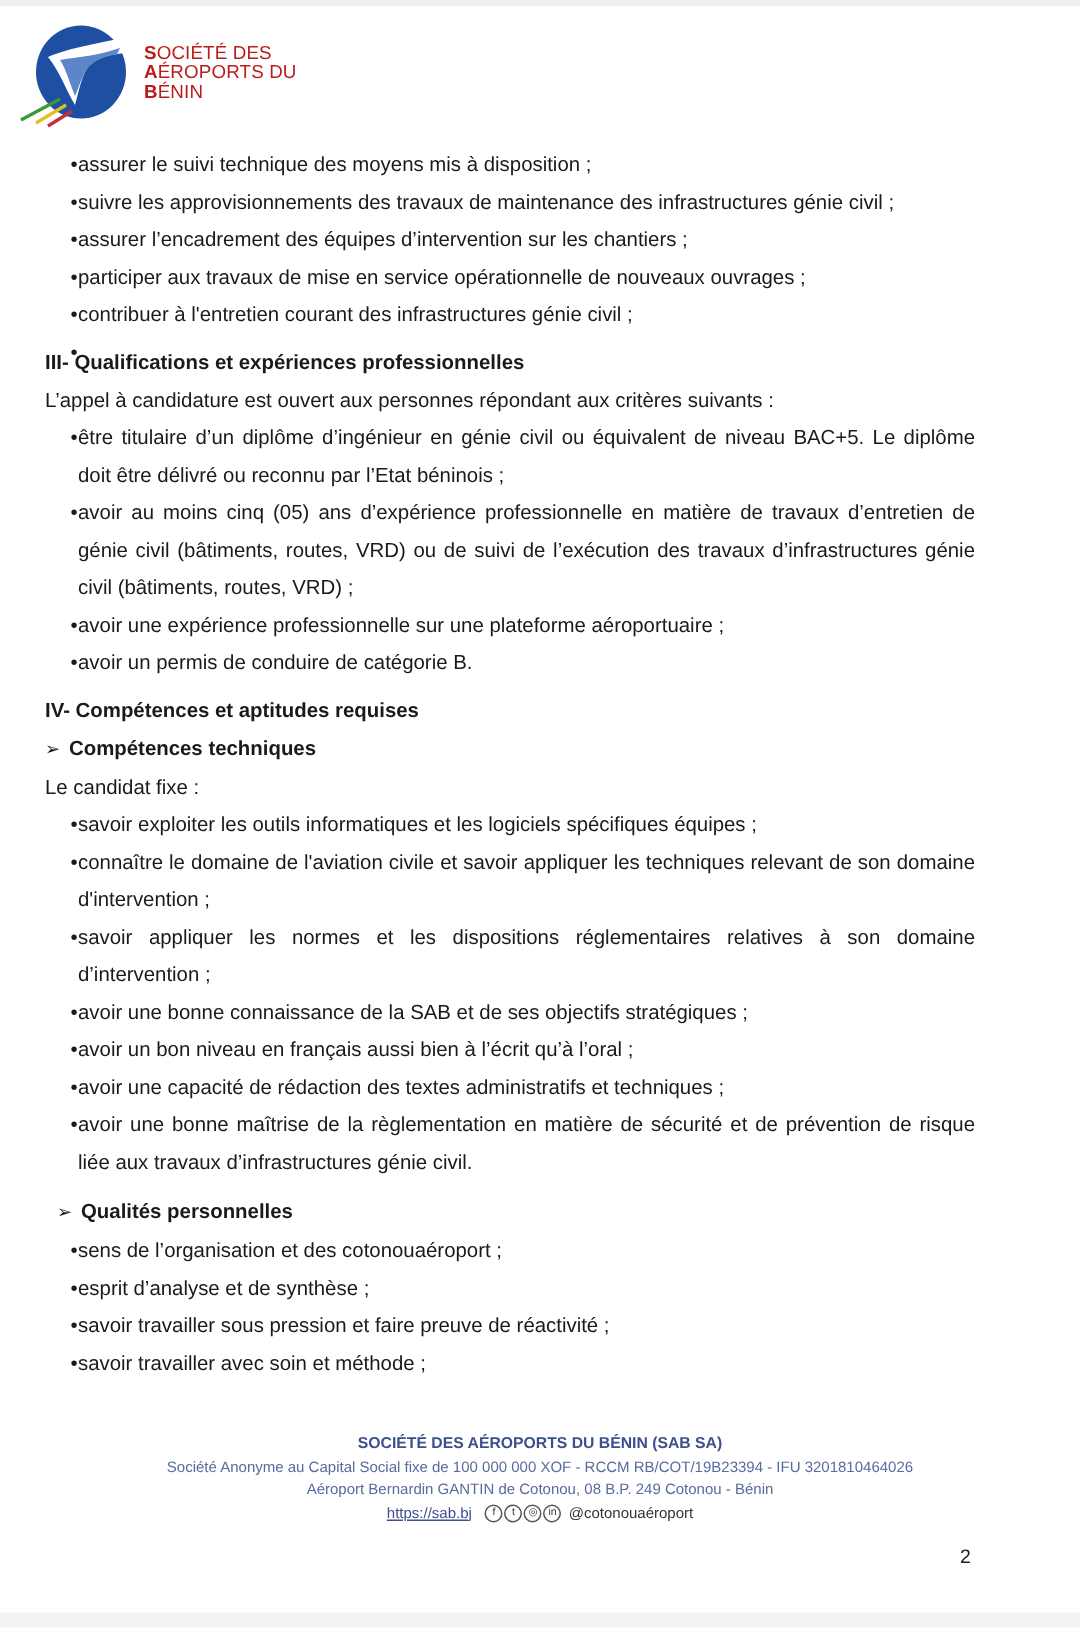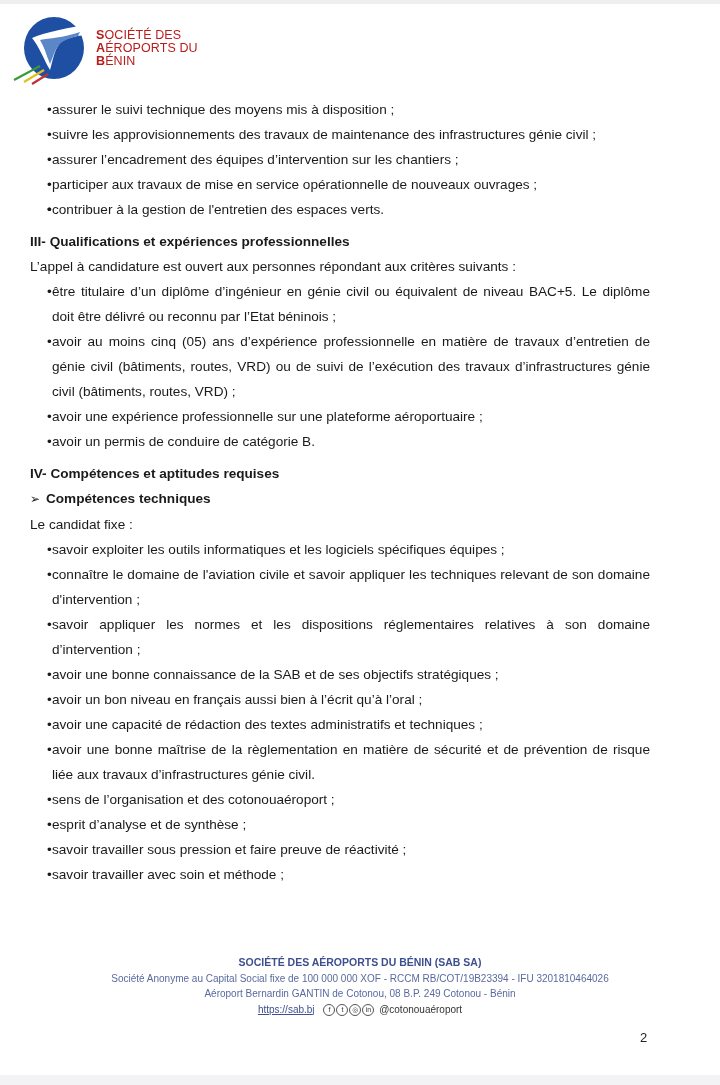--- a/index.html
+++ b/index.html
@@ -52,22 +52,22 @@
     <div><span class="cap">B</span><span>ÉNIN</span></div>
   </div>
 </div>
 
 <div class="content">
   <div>
     <div class="bl"><span class="dot">•</span><span>assurer le suivi technique des moyens mis à disposition ;</span></div>
     <div class="bl"><span class="dot">•</span><span>suivre les approvisionnements des travaux de maintenance des infrastructures génie civil ;</span></div>
     <div class="bl"><span class="dot">•</span><span>assurer l’encadrement des équipes d’intervention sur les chantiers ;</span></div>
     <div class="bl"><span class="dot">•</span><span>participer aux travaux de mise en service opérationnelle de nouveaux ouvrages ;</span></div>
+    <div class="bl"><span class="dot">•</span><span>contribuer à l'entretien courant des infrastructures génie civil ;</span></div>
     <div class="bl"><span class="dot">•</span></div>
-    <div class="bl"><span class="dot">•</span><span>contribuer à la gestion de l'entretien des espaces verts.</span></div>
   </div>
 
   <div class="heading">III- Qualifications et expériences professionnelles</div>
   <div class="para">L’appel à candidature est ouvert aux personnes répondant aux critères suivants :</div>
   <div>
     <div class="bl j"><span class="dot">•</span><span>être titulaire d’un diplôme d’ingénieur en génie civil ou équivalent de niveau BAC+5. Le diplôme doit être délivré ou reconnu par l’Etat béninois ;</span></div>
     <div class="bl j"><span class="dot">•</span><span>avoir au moins cinq (05) ans d’expérience professionnelle en matière de travaux d’entretien de génie civil (bâtiments, routes, VRD) ou de suivi de l’exécution des travaux d’infrastructures génie civil (bâtiments, routes, VRD) ;</span></div>
     <div class="bl"><span class="dot">•</span><span>avoir une expérience professionnelle sur une plateforme aéroportuaire ;</span></div>
     <div class="bl"><span class="dot">•</span><span>avoir un permis de conduire de catégorie B.</span></div>
   </div>
@@ -78,20 +78,21 @@
   <div>
     <div class="bl"><span class="dot">•</span><span>savoir exploiter les outils informatiques et les logiciels spécifiques équipes ;</span></div>
     <div class="bl j"><span class="dot">•</span><span>connaître le domaine de l'aviation civile et savoir appliquer les techniques relevant de son domaine d'intervention ;</span></div>
     <div class="bl j"><span class="dot">•</span><span>savoir appliquer les normes et les dispositions réglementaires relatives à son domaine d’intervention ;</span></div>
     <div class="bl"><span class="dot">•</span><span>avoir une bonne connaissance de la SAB et de ses objectifs stratégiques ;</span></div>
     <div class="bl"><span class="dot">•</span><span>avoir un bon niveau en français aussi bien à l’écrit qu’à l’oral ;</span></div>
     <div class="bl"><span class="dot">•</span><span>avoir une capacité de rédaction des textes administratifs et techniques ;</span></div>
     <div class="bl j"><span class="dot">•</span><span>avoir une bonne maîtrise de la règlementation en matière de sécurité et de prévention de risque liée aux travaux d’infrastructures génie civil.</span></div>
   </div>
 
+  <div class="sub indent"><span class="arrow">➢</span><span>Qualités personnelles</span></div>
   <div>
     <div class="bl"><span class="dot">•</span><span>sens de l’organisation et des cotonouaéroport ;</span></div>
     <div class="bl"><span class="dot">•</span><span>esprit d’analyse et de synthèse ;</span></div>
     <div class="bl"><span class="dot">•</span><span>savoir travailler sous pression et faire preuve de réactivité ;</span></div>
     <div class="bl"><span class="dot">•</span><span>savoir travailler avec soin et méthode ;</span></div>
   </div>
 </div>
 
 <div class="footer">
   <div class="ft-title">SOCIÉTÉ DES AÉROPORTS DU BÉNIN (SAB SA)</div>

